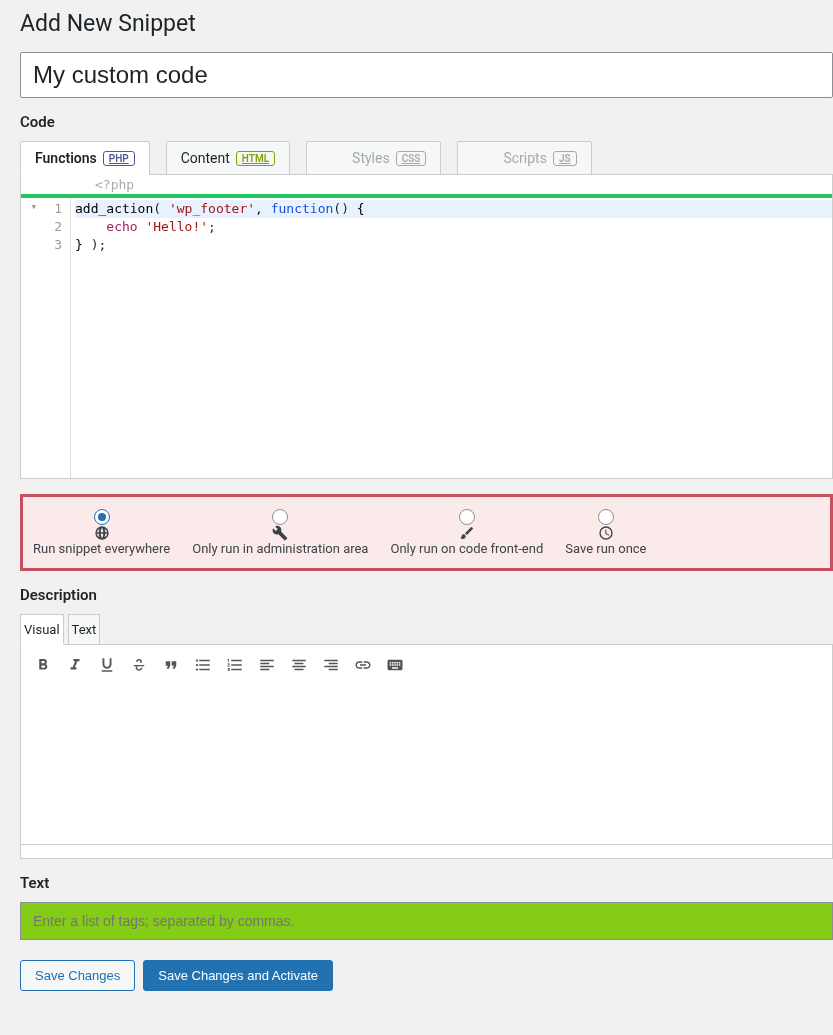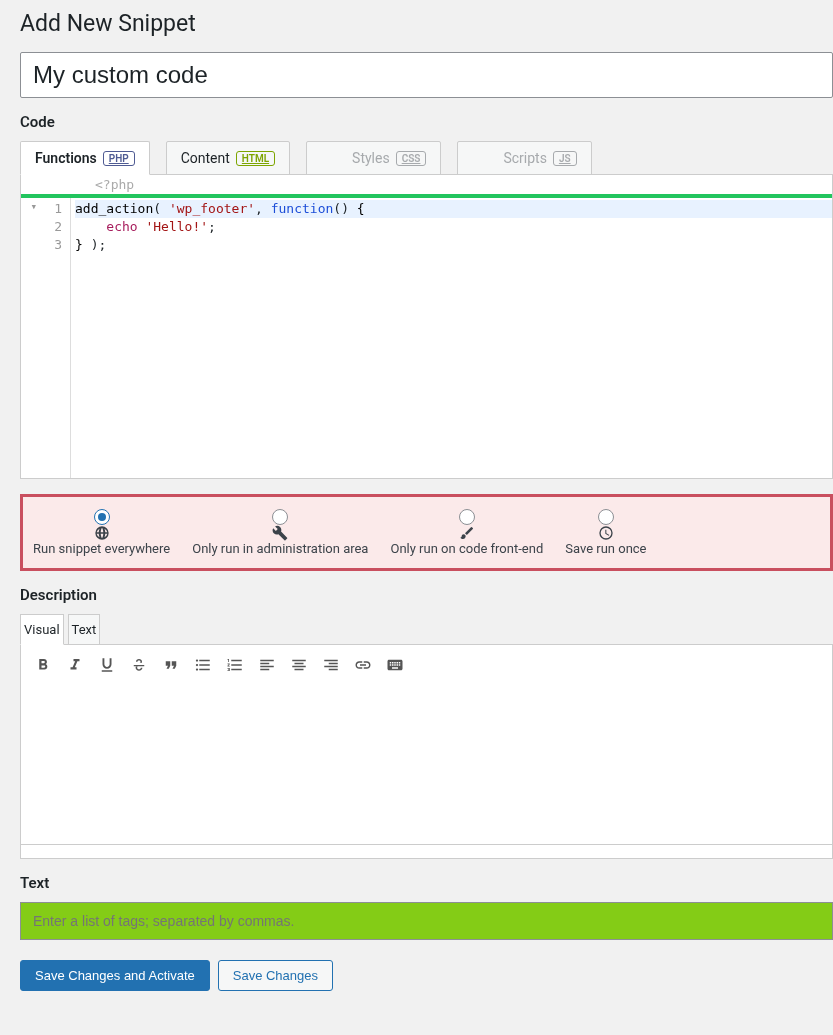--- a/index.html
+++ b/index.html
@@ -215,16 +215,16 @@
         </svg>
       </button>
   </div>
   <div class="desc-editor"></div>
   <div class="desc-status"></div>
 
   <h2>Text</h2>
   <input class="tags-input" type="text" placeholder="Enter a list of tags; separated by commas." style="">
 
   <div class="actions">
+    <button class="btn btn-secondary">Save Changes</button>
     <button class="btn btn-primary">Save Changes and Activate</button>
-    <button class="btn btn-secondary">Save Changes</button>
   </div>
 </div>
 
 </body></html>

